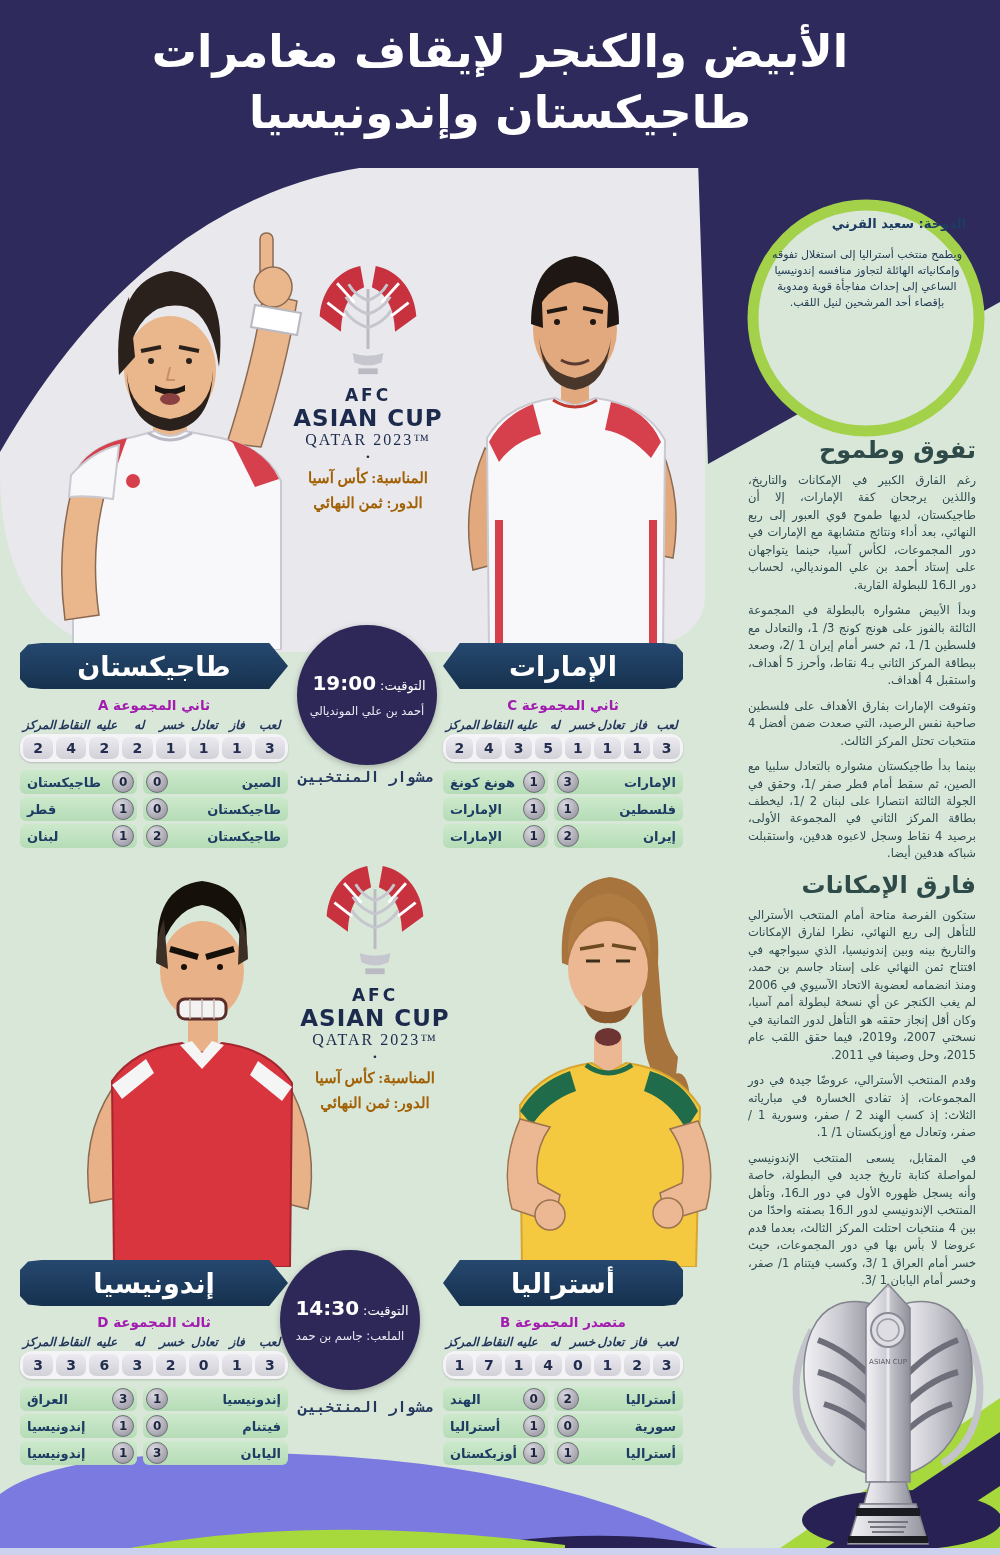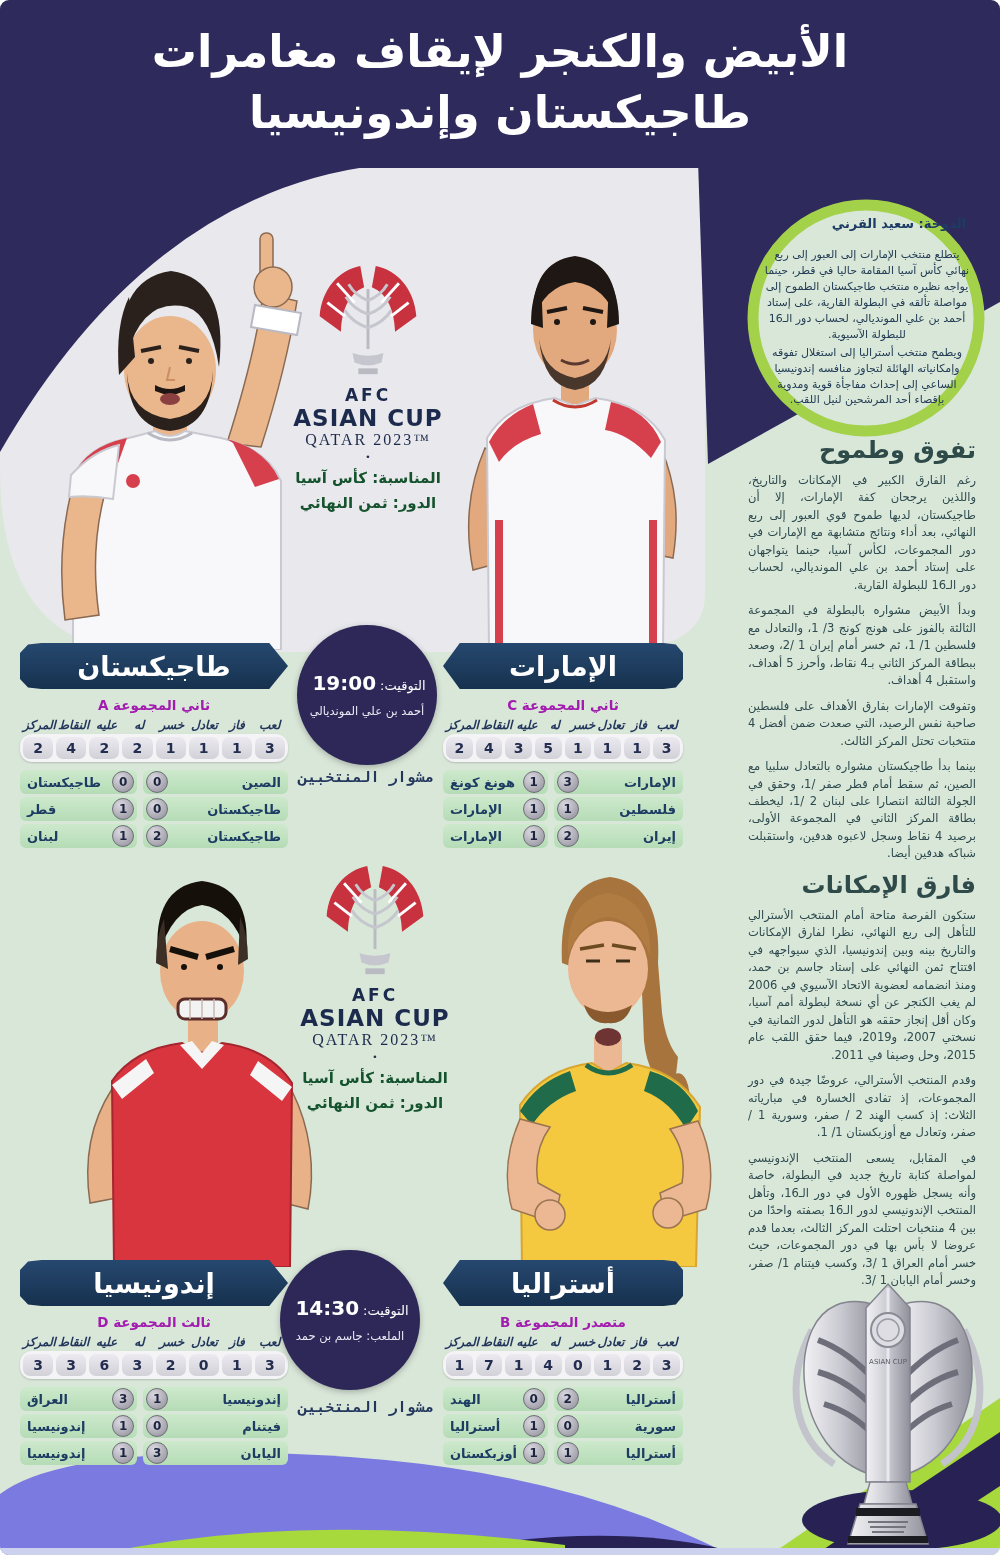--- a/index.html
+++ b/index.html
@@ -1,37 +1,37 @@
 <!DOCTYPE html>
 <html lang="ar" dir="rtl"><head>
 <meta charset="utf-8">
 <style>
   html,body{margin:0;padding:0;}
   .page{position:relative;width:1000px;height:1555px;overflow:hidden;background:#d9e7d9;
-        font-family:"DejaVu Sans",sans-serif;direction:rtl;border-radius:9px;}
+        font-family:"DejaVu Sans",sans-serif;direction:rtl;}
   svg{display:block;}
 
   
   .bg{position:absolute;left:0;top:0;z-index:0;}
 
   
   .masthead{position:absolute;left:0;top:0;width:1000px;height:165px;z-index:5;
     display:flex;flex-direction:column;align-items:center;justify-content:center;color:#fff;}
   .masthead .t1,.masthead .t2{font-weight:800;font-size:45px;line-height:1.35;letter-spacing:0;}
 
   
   .player{position:absolute;z-index:1;}
 
   
   .logoblock{position:absolute;width:224px;text-align:center;color:#1c2b4d;z-index:2;}
   .logoblock .afc{font-size:17px;font-weight:800;letter-spacing:3px;margin-top:3px;direction:ltr;}
   .logoblock .acup{font-size:23px;font-weight:800;letter-spacing:1px;direction:ltr;}
   .logoblock .qatar{font-family:"Liberation Serif",serif;font-size:16px;letter-spacing:2px;direction:ltr;}
   .logoblock .ldot{font-size:9px;margin:3px 0 2px;color:#232d50;}
-  .logoblock .occ,.logoblock .rnd{font-size:15px;font-weight:bold;color:#14532d;margin-top:7px;}
+  .logoblock .occ,.logoblock .rnd{font-size:15px;font-weight:bold;color:#a16207;margin-top:7px;font-family:Liberation Serif, serif;}
 
   
   .byline{position:absolute;left:770px;top:216px;width:196px;text-align:right;
           font-size:13px;font-weight:bold;color:#1d3c63;z-index:2;}
   .intro{position:absolute;left:764px;top:247px;width:206px;text-align:center;
          font-size:11px;line-height:1.45;color:#223c55;z-index:2;}
   .intro div{margin-bottom:2px;}
   .article{position:absolute;left:748px;top:436px;width:228px;z-index:2;color:#2e4a4e;}
   .article h2{font-size:24px;font-weight:bold;color:#2f4b49;margin:6px 0 8px;text-align:right;}
   .article h2:first-child{margin-top:0;}
@@ -228,21 +228,20 @@
     <div class="afc">AFC</div>
     <div class="acup">ASIAN CUP</div>
     <div class="qatar">QATAR 2023™</div>
     <div class="ldot">•</div>
     <div class="occ">المناسبة: كأس آسيا</div>
     <div class="rnd">الدور: ثمن النهائي</div>
   </div>
 
   <div class="byline">الدوحة: سعيد القرني</div>
   <div class="intro">
-    <div>يتطلع منتخب الإمارات إلى العبور إلى ربع نهائي كأس آسيا المقامة حاليا في قطر، حينما يواجه نظيره منتخب طاجيكستان الطموح إلى مواصلة تألقه في البطولة القارية، على إستاد أحمد بن علي المونديالي، لحساب دور الـ16 للبطولة الآسيوية.</div>
     <div>ويطمح منتخب أستراليا إلى استغلال تفوقه وإمكانياته الهائلة لتجاوز منافسه إندونيسيا الساعي إلى إحداث مفاجأة قوية ومدوية بإقصاء أحد المرشحين لنيل اللقب.</div>
   </div>
   <div class="article">
     <h2>تفوق وطموح</h2>
     <p>رغم الفارق الكبير في الإمكانات والتاريخ، واللذين يرجحان كفة الإمارات، إلا أن طاجيكستان، لديها طموح قوي العبور إلى ربع النهائي، بعد أداء ونتائج متشابهة مع الإمارات في دور المجموعات، لكأس آسيا، حينما يتواجهان على إستاد أحمد بن علي المونديالي، لحساب دور الـ16 للبطولة القارية.</p>
     <p>وبدأ الأبيض مشواره بالبطولة في المجموعة الثالثة بالفوز على هونج كونج 3/ 1، والتعادل مع فلسطين 1/ 1، ثم خسر أمام إيران 1 /2، وصعد ببطاقة المركز الثاني بـ4 نقاط، وأحرز 5 أهداف، واستقبل 4 أهداف.</p>
     <p>وتفوقت الإمارات بفارق الأهداف على فلسطين صاحبة نفس الرصيد، التي صعدت ضمن أفضل 4 منتخبات تحتل المركز الثالث.</p>
     <p>بينما بدأ طاجيكستان مشواره بالتعادل سلبيا مع الصين، ثم سقط أمام قطر صفر /1، وحقق في الجولة الثالثة انتصارا على لبنان 2 /1، ليخطف بطاقة المركز الثاني في المجموعة الأولى، برصيد 4 نقاط وسجل لاعبوه هدفين، واستقبلت شباكه هدفين أيضا.</p>
     <h2>فارق الإمكانات</h2>
     <p>ستكون الفرصة متاحة أمام المنتخب الأسترالي للتأهل إلى ربع النهائي، نظرا لفارق الإمكانات والتاريخ بينه وبين إندونيسيا، الذي سيواجهه في افتتاح ثمن النهائي على إستاد جاسم بن حمد، ومنذ انضمامه لعضوية الاتحاد الآسيوي في 2006 لم يغب الكنجر عن أي نسخة لبطولة أمم آسيا، وكان أقل إنجاز حققه هو التأهل لدور الثمانية في نسختي 2007، و2019، فيما حقق اللقب عام 2015، وحل وصيفا في 2011.</p>

